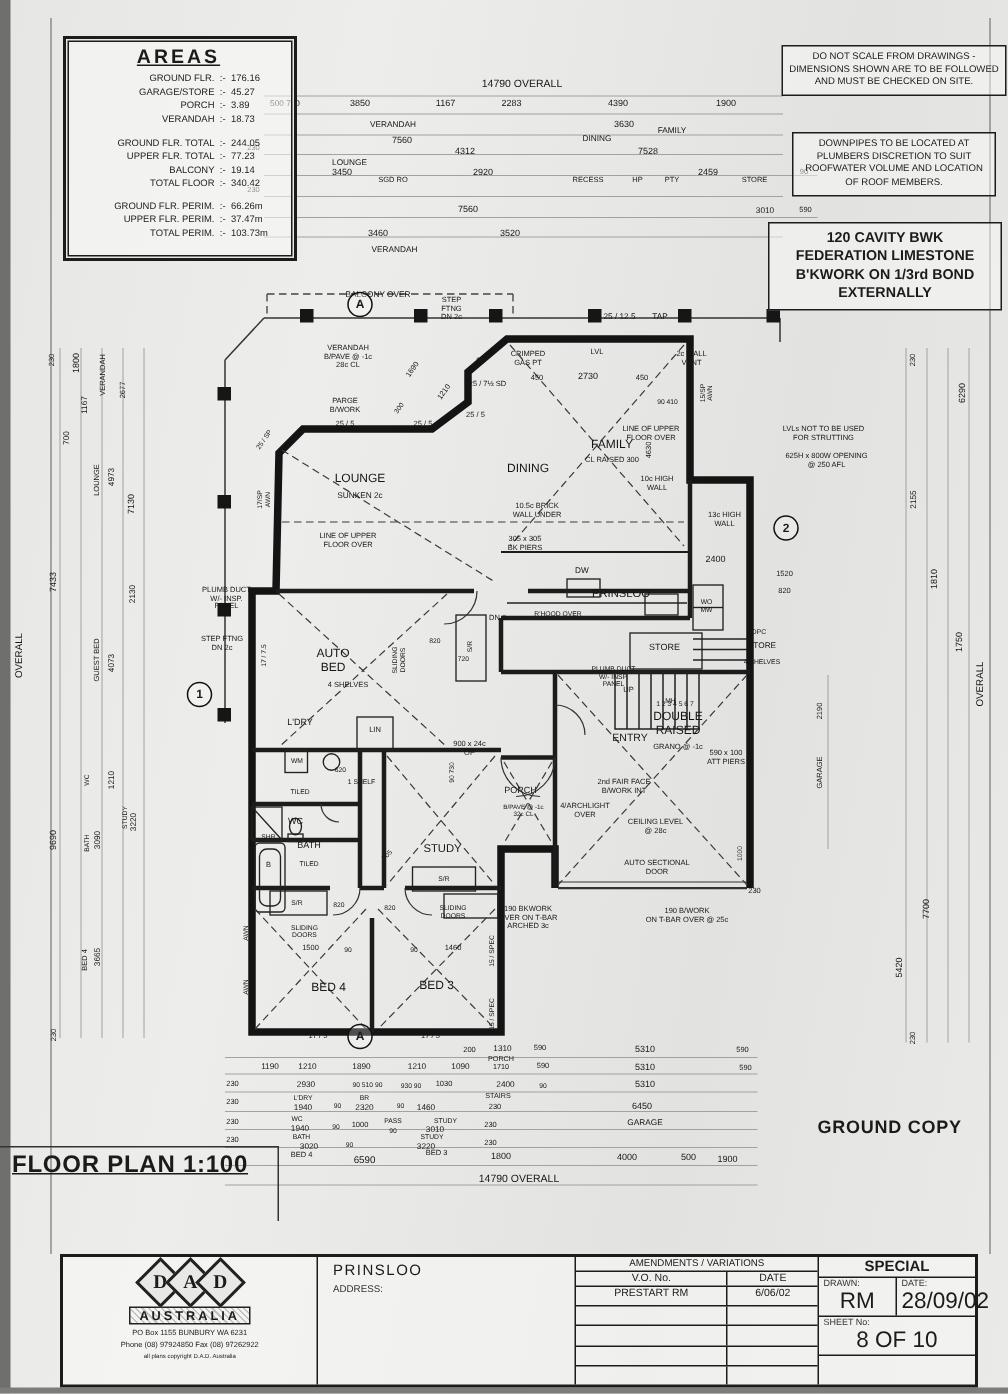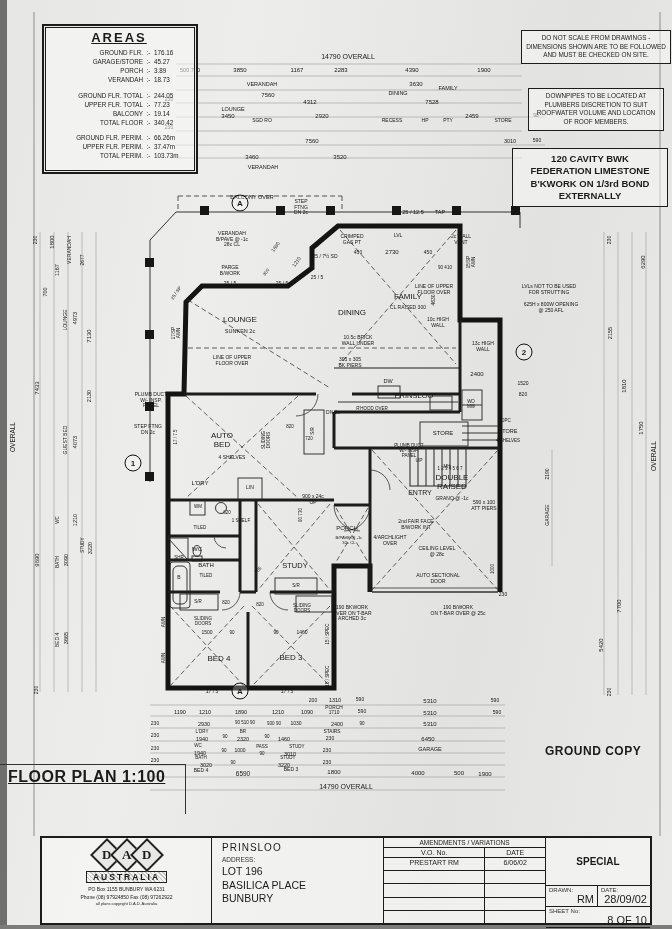--- a/index.html
+++ b/index.html
@@ -57,26 +57,26 @@
   .t-addr{font-size:10.5px;line-height:1.3;margin-top:2px;}
   .tc-amend{width:162px;display:flex;flex-direction:column;}
   .am-h{font-size:6.5px;text-align:center;border-bottom:1px solid #1c1c1c;padding:1px 0;}
   .am-ch{display:flex;font-size:7px;border-bottom:1px solid #1c1c1c;}
   .am-ch div,.am-r div{padding:1px 0;text-align:center;}
   .am-c1{width:63%;border-right:1px solid #1c1c1c;box-sizing:border-box;}
   .am-c2{width:37%;}
   .am-r{display:flex;font-size:7px;border-bottom:1px solid #1c1c1c;flex:1;min-height:10px;}
   .am-r:last-child{border-bottom:none;}
   .tc-special{width:104px;border-right:none;display:flex;flex-direction:column;}
-  .sp-t{font-size:10px;font-weight:bold;text-align:center;border-bottom:1.5px solid #1c1c1c;padding:18px 0;}
+  .sp-t{font-size:10px;font-weight:bold;text-align:center;border-bottom:1.5px solid #1c1c1c;padding:1px 0;}
   .sp-row{display:flex;border-bottom:1px solid #1c1c1c;}
   .sp-dd{width:50%;box-sizing:border-box;padding:1px 3px;}
   .sp-dd:first-child{border-right:1px solid #1c1c1c;}
   .sp-lbl{font-size:6px;color:#333;}
-  .sp-val{font-size:11px;text-align:right;}
+  .sp-val{font-size:15px;text-align:center;}
   .sp-sheet,.sp-job{padding:1px 3px;border-bottom:1px solid #1c1c1c;}
   .sp-job{border-bottom:none;flex:1;}
   .sp-big{font-size:11px;text-align:center;letter-spacing:1px;}
 </style>
 </head>
 <body>
 
 <div class="sheet">
   <div class="edge-l"></div>
   <div class="edge-b"></div>
@@ -607,25 +607,20 @@
       <div class="banner">AUSTRALIA</div>
       <div class="addr">
         <div>PO Box 1155 BUNBURY WA 6231</div>
         <div>Phone (08) 97924850   Fax (08) 97262922</div>
       </div>
       <div class="copyr">all plans copyright D.A.D. Australia</div>
     </div>
     <div class="tcell tc-client">
       <div class="t-client">PRINSLOO</div>
       <div class="t-addrlbl">ADDRESS:</div>
-      <div class="t-addr">
-        <div>LOT 196</div>
-        <div>BASILICA PLACE</div>
-        <div>BUNBURY</div>
-      </div>
     </div>
     <div class="tcell tc-amend">
       <div class="am-h">AMENDMENTS / VARIATIONS</div>
       <div class="am-ch">
         <div class="am-c1">V.O. No.</div>
         <div class="am-c2">DATE</div>
       </div>
       <div style="display:flex;flex-direction:column;flex:1;">
           <div class="am-r">
             <div class="am-c1">PRESTART  RM</div>

